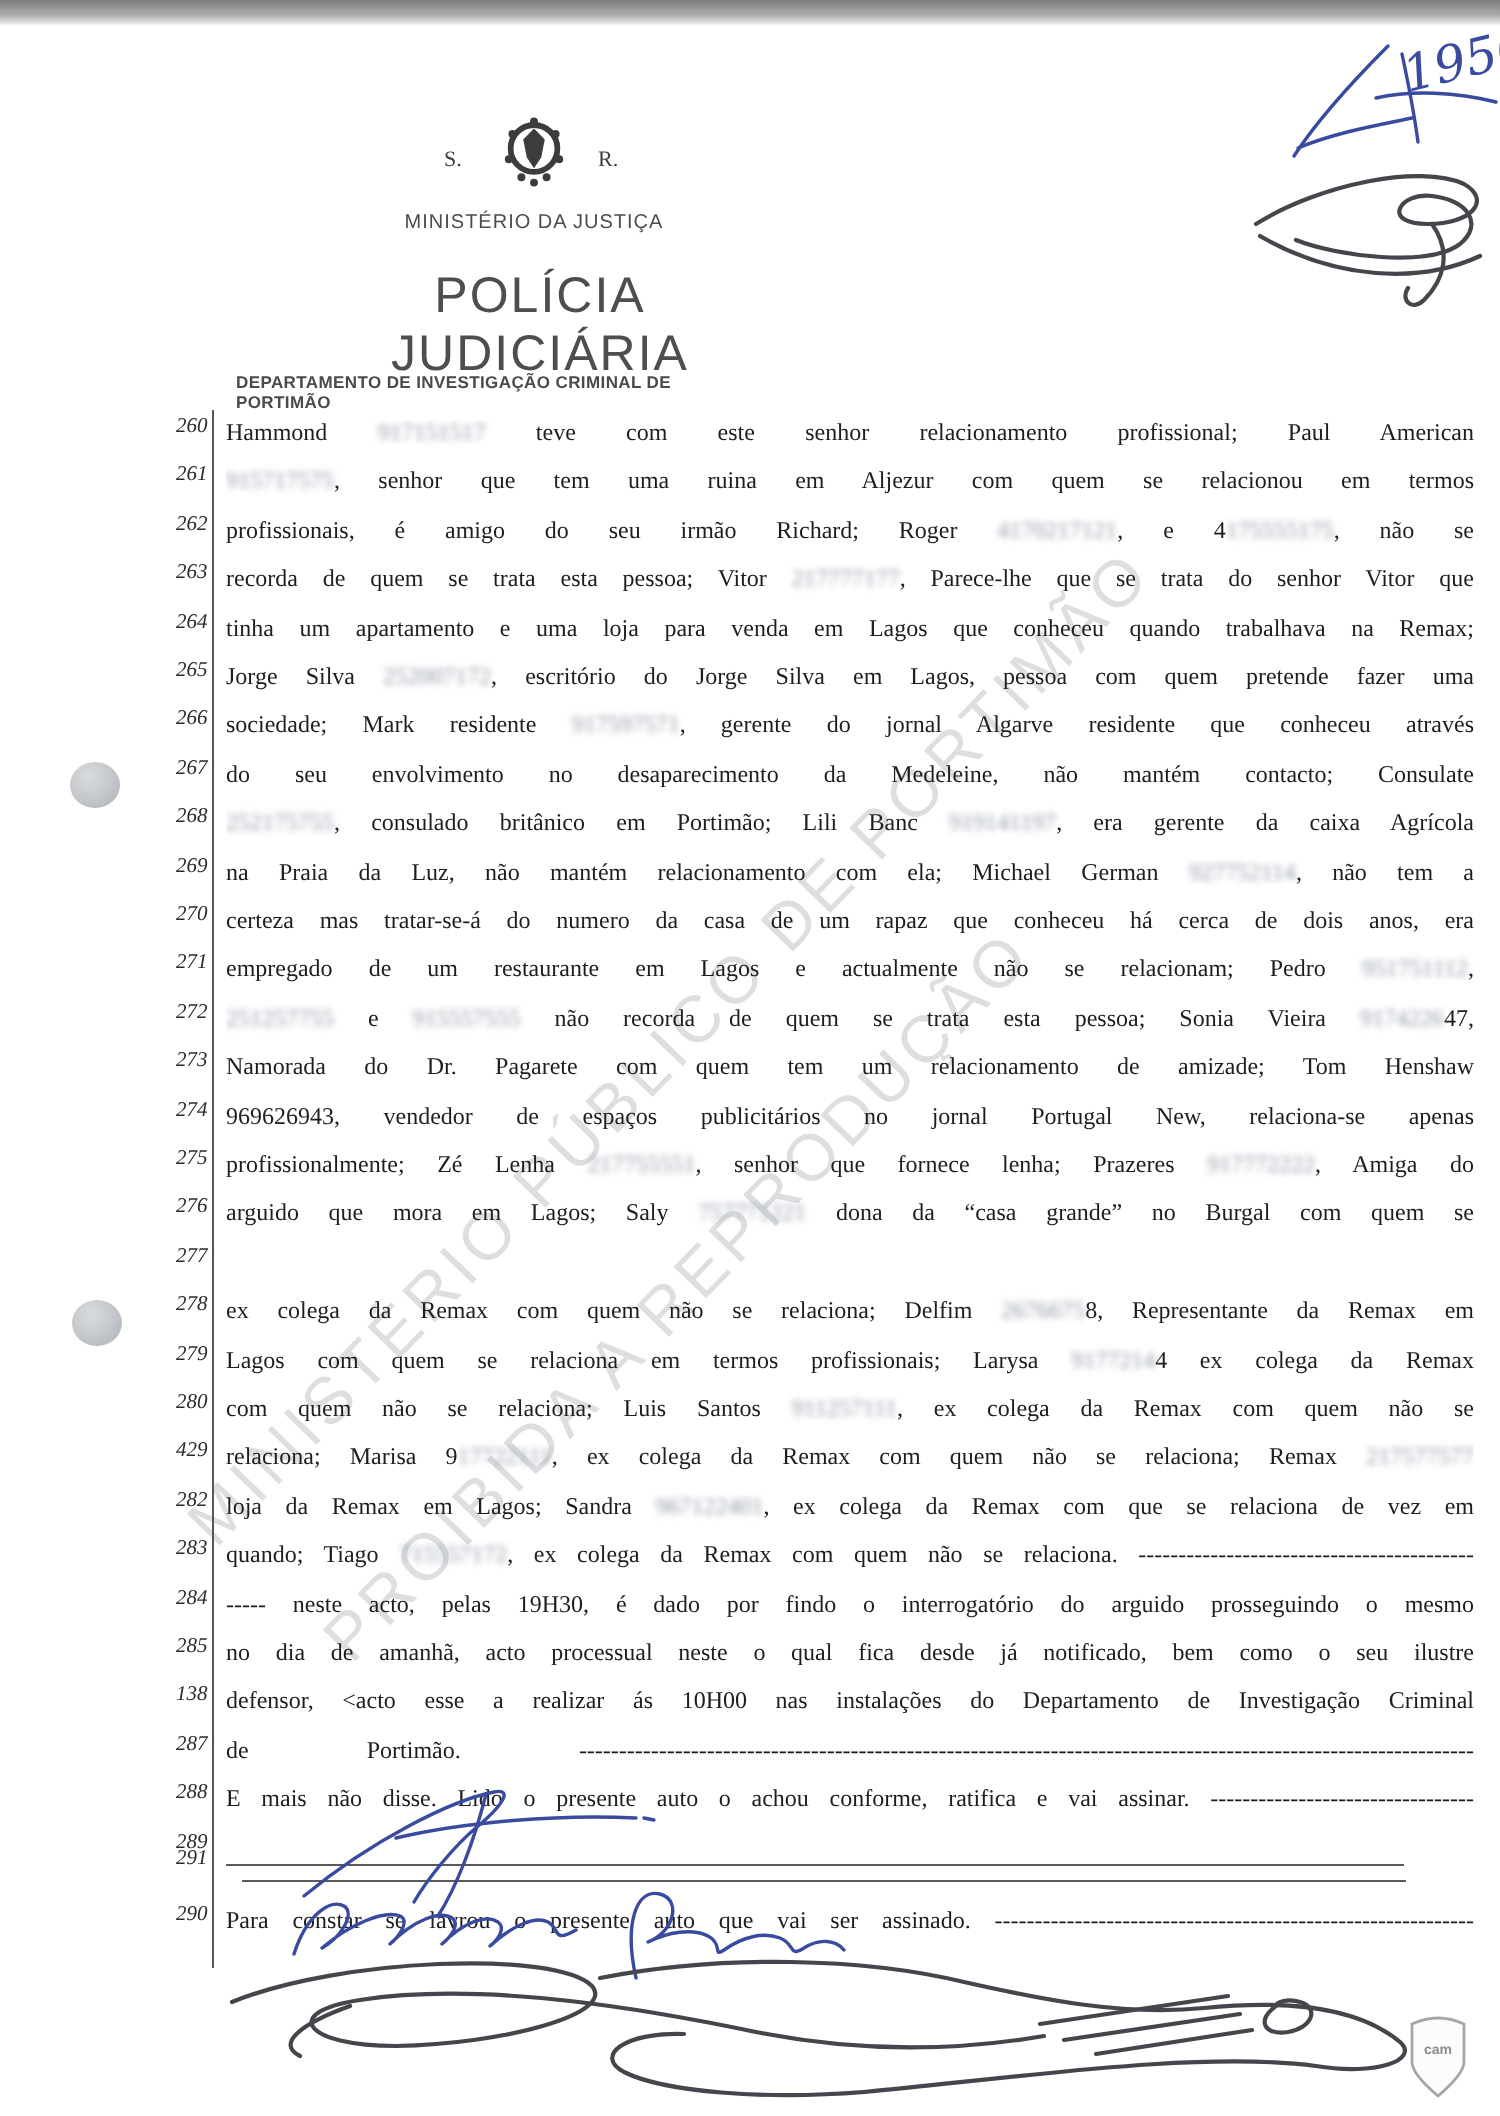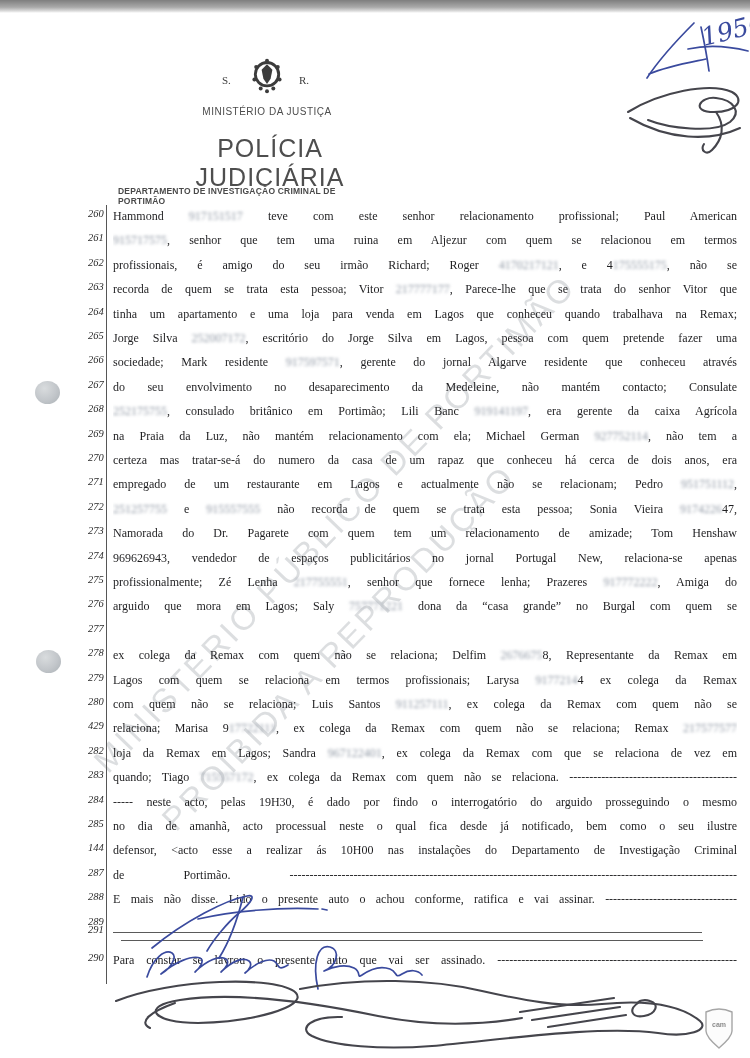--- a/index.html
+++ b/index.html
@@ -181,21 +181,21 @@
       </div>
       <div class="line" style="top: 789.6px;">
         <span class="num">284</span>
         <div class="txt">----- neste acto, pelas 19H30, é dado por findo o interrogatório do arguido prosseguindo o mesmo</div>
       </div>
       <div class="line" style="top: 814px;">
         <span class="num">285</span>
         <div class="txt">no dia de amanhã, acto processual neste o qual fica desde já notificado, bem como o seu ilustre</div>
       </div>
       <div class="line" style="top: 838.4px;">
-        <span class="num">144</span>
+        <span class="num">138</span>
         <div class="txt">defensor, &lt;acto esse a realizar ás 10H00 nas instalações do Departamento de Investigação Criminal</div>
       </div>
       <div class="line" style="top: 862.8px;">
         <span class="num">287</span>
         <div class="txt">de Portimão. <span class="nw">----------------------------------------------------------------------------------------------------------------</span></div>
       </div>
       <div class="line" style="top: 887.2px;">
         <span class="num">288</span>
         <div class="txt">E mais não disse. Lido o presente auto o achou conforme, ratifica e vai assinar. <span class="nw">---------------------------------</span></div>
       </div>

